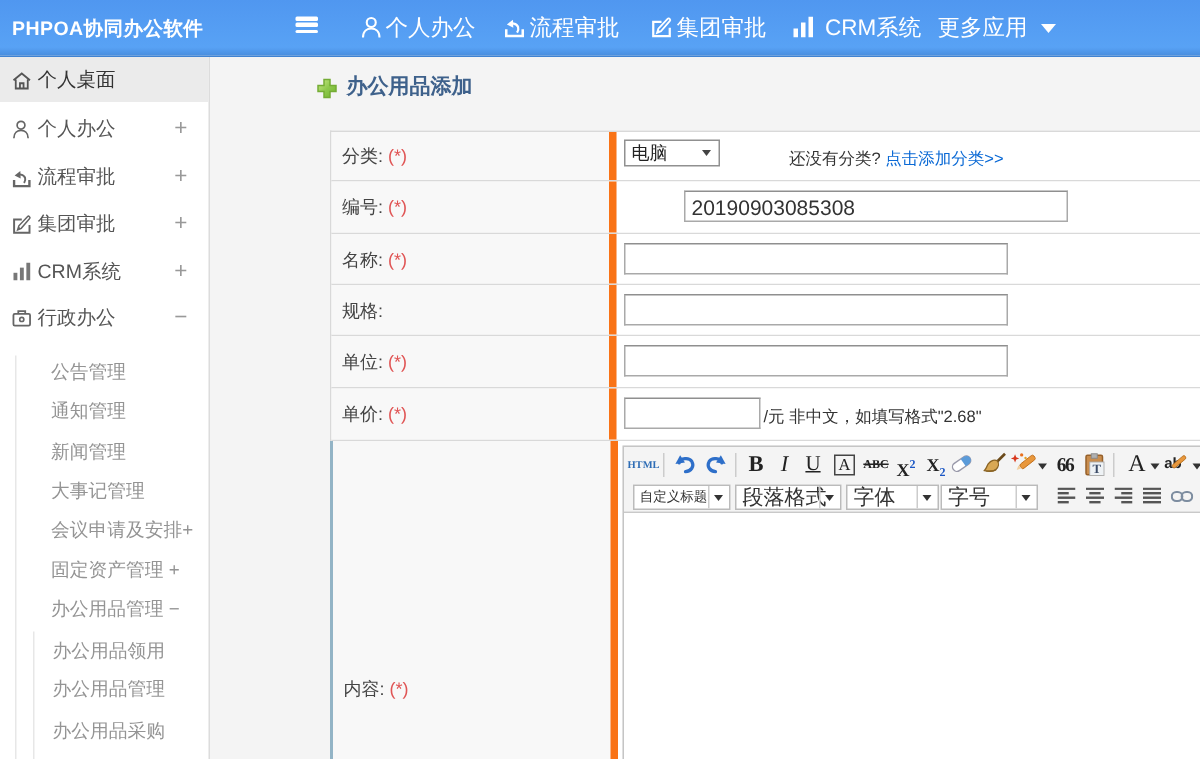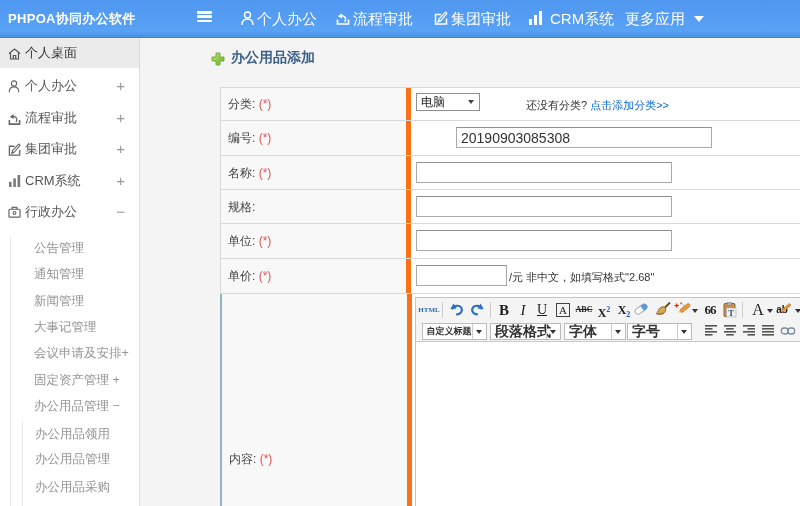--- a/index.html
+++ b/index.html
@@ -42,21 +42,21 @@
 #editor { position:absolute; left:415px; top:297px; width:430px; height:300px; border:1px solid #c5c5c5; background:#f4f4f4; }
 #edarea { position:absolute; left:0; top:43px; right:0; height:256px; background:#fff; border-top:1px solid #c9c9c9; }
 .t1i { position:absolute; top:0; height:24px; line-height:24px; text-align:center; transform:translateX(-50%); display:inline-block; }
 .t1s { position:absolute; transform:translateX(-50%); }
 .t2s { position:absolute; top:27px; transform:translateX(-50%); }
 .carets { position:absolute; width:0; height:0; border-left:3.5px solid transparent; border-right:3.5px solid transparent; border-top:4px solid #333; }
 .sep { position:absolute; top:4px; width:1px; height:16px; background:#ccc; }
 .ddl { position:absolute; top:1px; height:17px; background:#fff; border:1px solid #bbb; font-size:14px; color:#333; line-height:15px; white-space:nowrap; overflow:hidden; }
 .ddl i { position:absolute; right:0; top:0; bottom:0; width:14px; border-left:1px solid #ccc; font-style:normal; }
 .ddl i:after { content:""; position:absolute; left:3px; top:6px; border-left:3.5px solid transparent; border-right:3.5px solid transparent; border-top:4px solid #333; }
-.ddl b { font-weight:bold; padding-left:4px; }
+.ddl b { font-weight:normal; padding-left:4px; }
 </style>
 </head>
 <body>
 <div id="page">
 
   <div id="topbar">
     <div id="logo">PHPOA协同办公软件</div>
     <div id="hamb">
         <div></div>
         <div></div>

